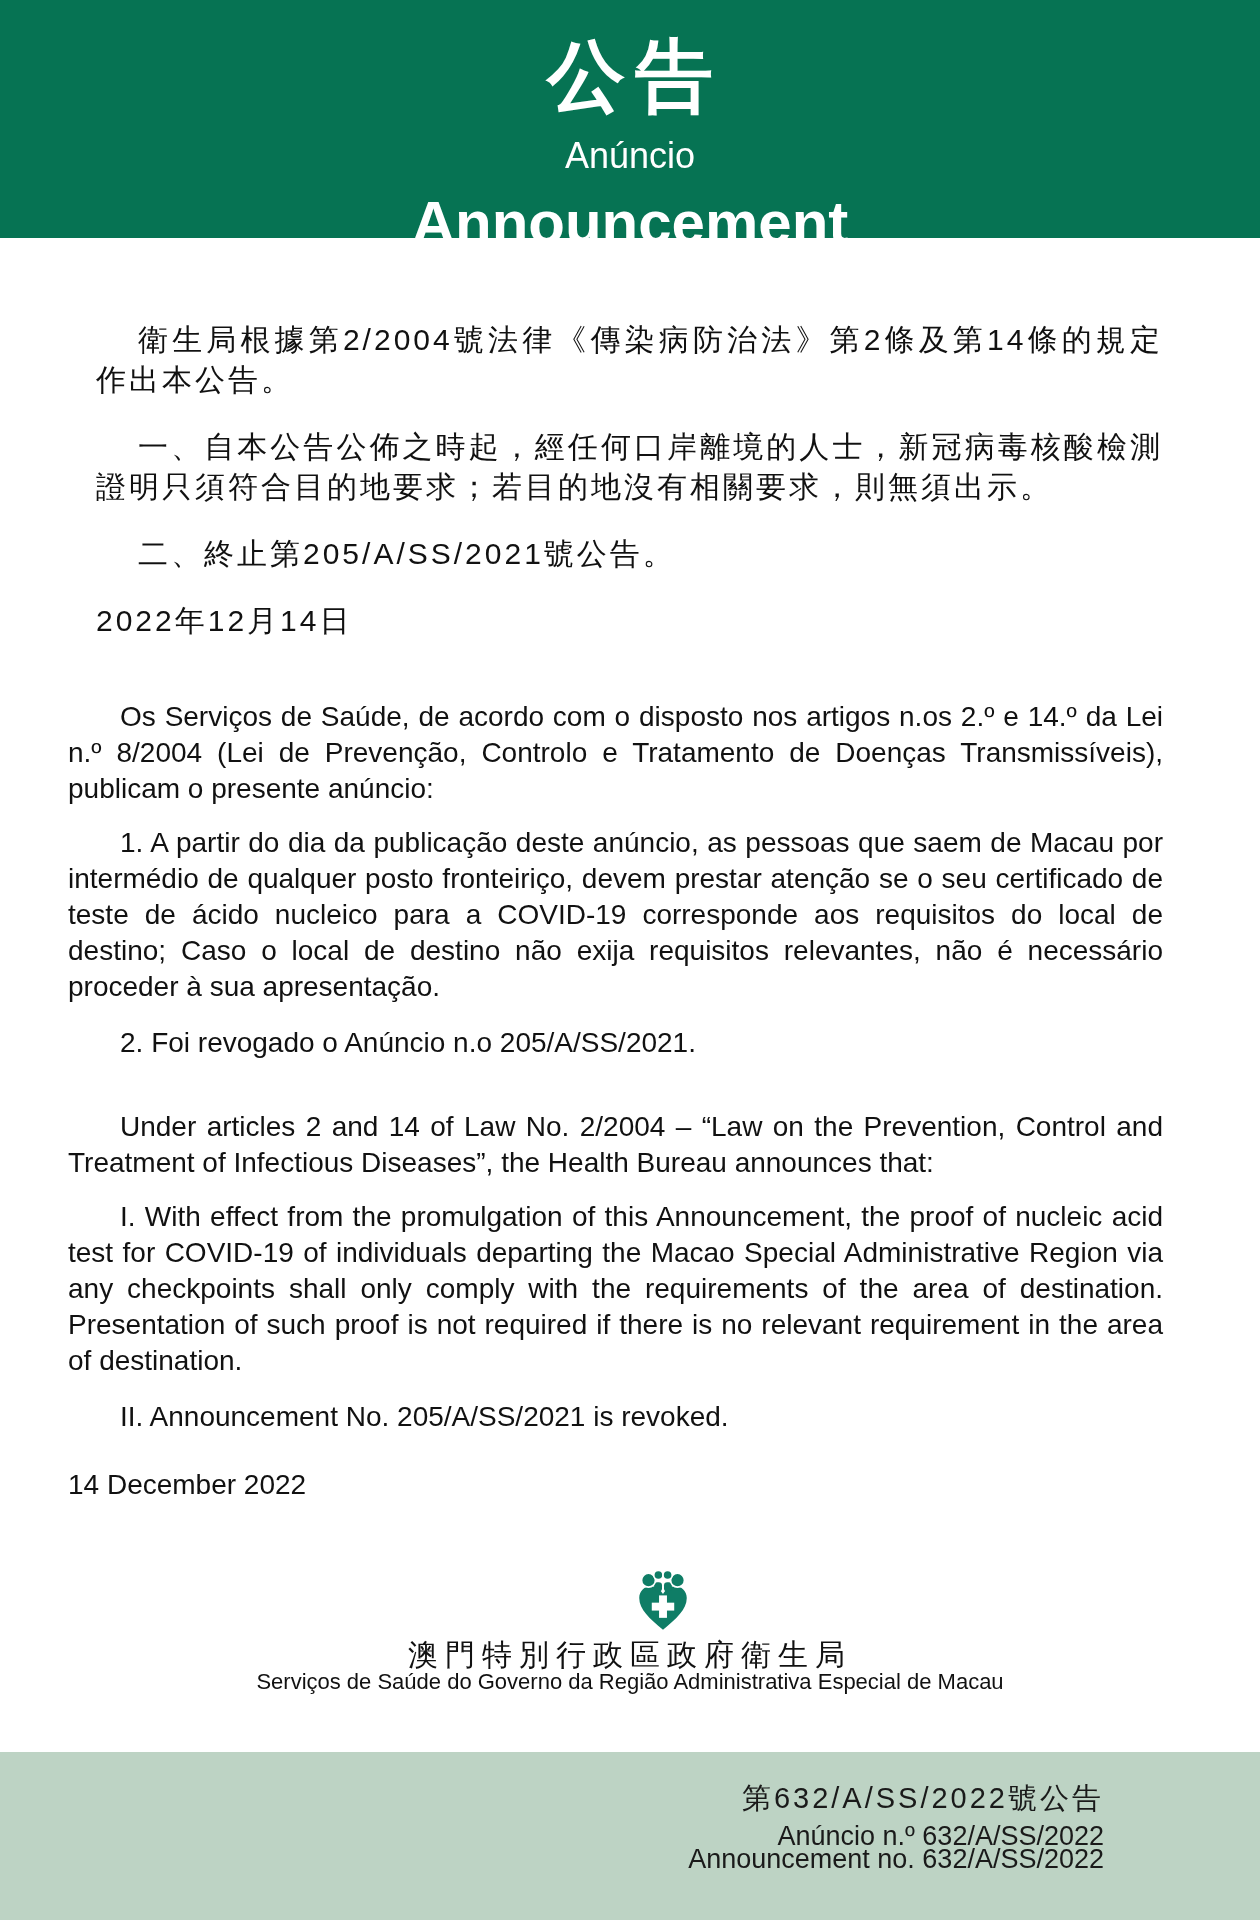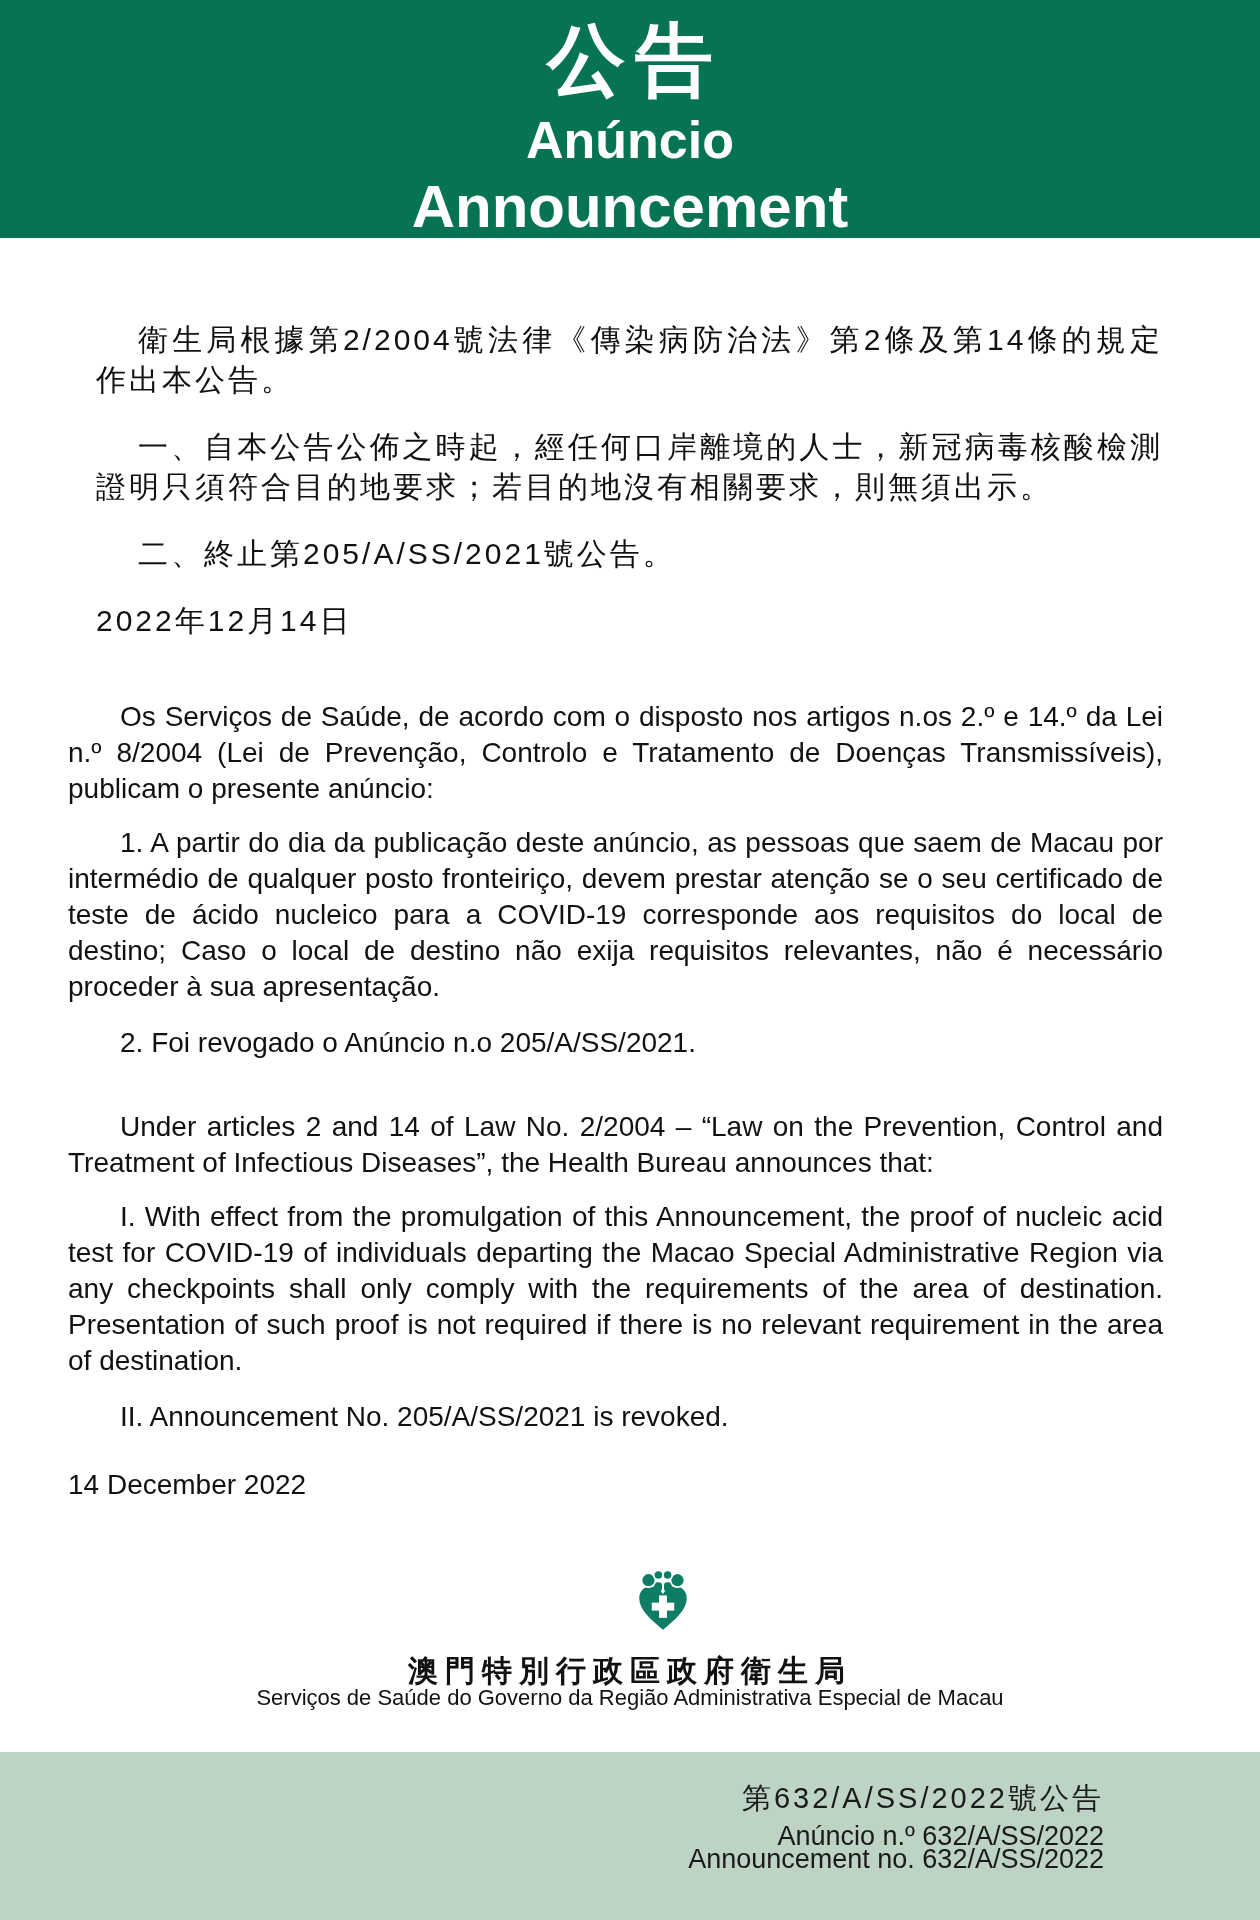--- a/index.html
+++ b/index.html
@@ -11,26 +11,26 @@
     font-family:"Liberation Sans", sans-serif;
     color:var(--text_black,#111111);
   }
   
   .banner{
     height:238px;
     background:var(--header_green,#067353);
     text-align:center;
     color:#ffffff;
     box-sizing:border-box;
-    padding-top:14px;
+    padding-top:30px;
   }
   .title-zh{
     font-size:78px;font-weight:bold;line-height:92px;letter-spacing:10px;text-indent:10px;
   }
-  .title-pt{font-size:52px;font-weight:bold;line-height:52px;margin-top:8px;}
+  .title-pt{font-size:36px;font-weight:normal;line-height:52px;margin-top:8px;}
   .title-en{font-size:60px;font-weight:bold;line-height:50px;margin-top:16px;}
   
   p{margin:0;}
   .sec-zh{
     margin-top:82px;
     padding:0 97px 0 96px;
     font-size:30px;line-height:40px;letter-spacing:3px;
     text-align:justify;text-justify:inter-ideograph;
   }
   .sec-zh p.para{text-indent:42px;margin-bottom:27px;}
@@ -44,21 +44,21 @@
   .sec-en{margin-top:48px;}
   .sec-latin p.para{text-indent:52px;margin-bottom:18px;}
   .sec-latin p.item{text-indent:52px;margin-bottom:20px;}
   .sec-latin p.date{text-indent:0;text-align:left;margin-bottom:0;}
   .sec-en p.date{margin-top:32px;}
   
   .org{margin-top:66px;text-align:center;}
   .org .logo-wrap{height:68px;}
   .org svg{width:66px;height:66px;transform:translateX(33px);}
   .org-zh{
-    font-size:30px;font-weight:bold;letter-spacing:7px;line-height:32px;margin-top:18px;
+    font-size:30px;font-weight:normal;letter-spacing:7px;line-height:32px;margin-top:2px;
   }
   .org-pt{font-size:22px;line-height:21px;margin-top:0px;}
   
   .refbar{
     position:absolute;left:0;bottom:0;
     width:100%;height:168px;
     background:var(--footer_sage,#bdd3c4);
     box-sizing:border-box;
     padding:30px 156px 0 0;
     text-align:right;

